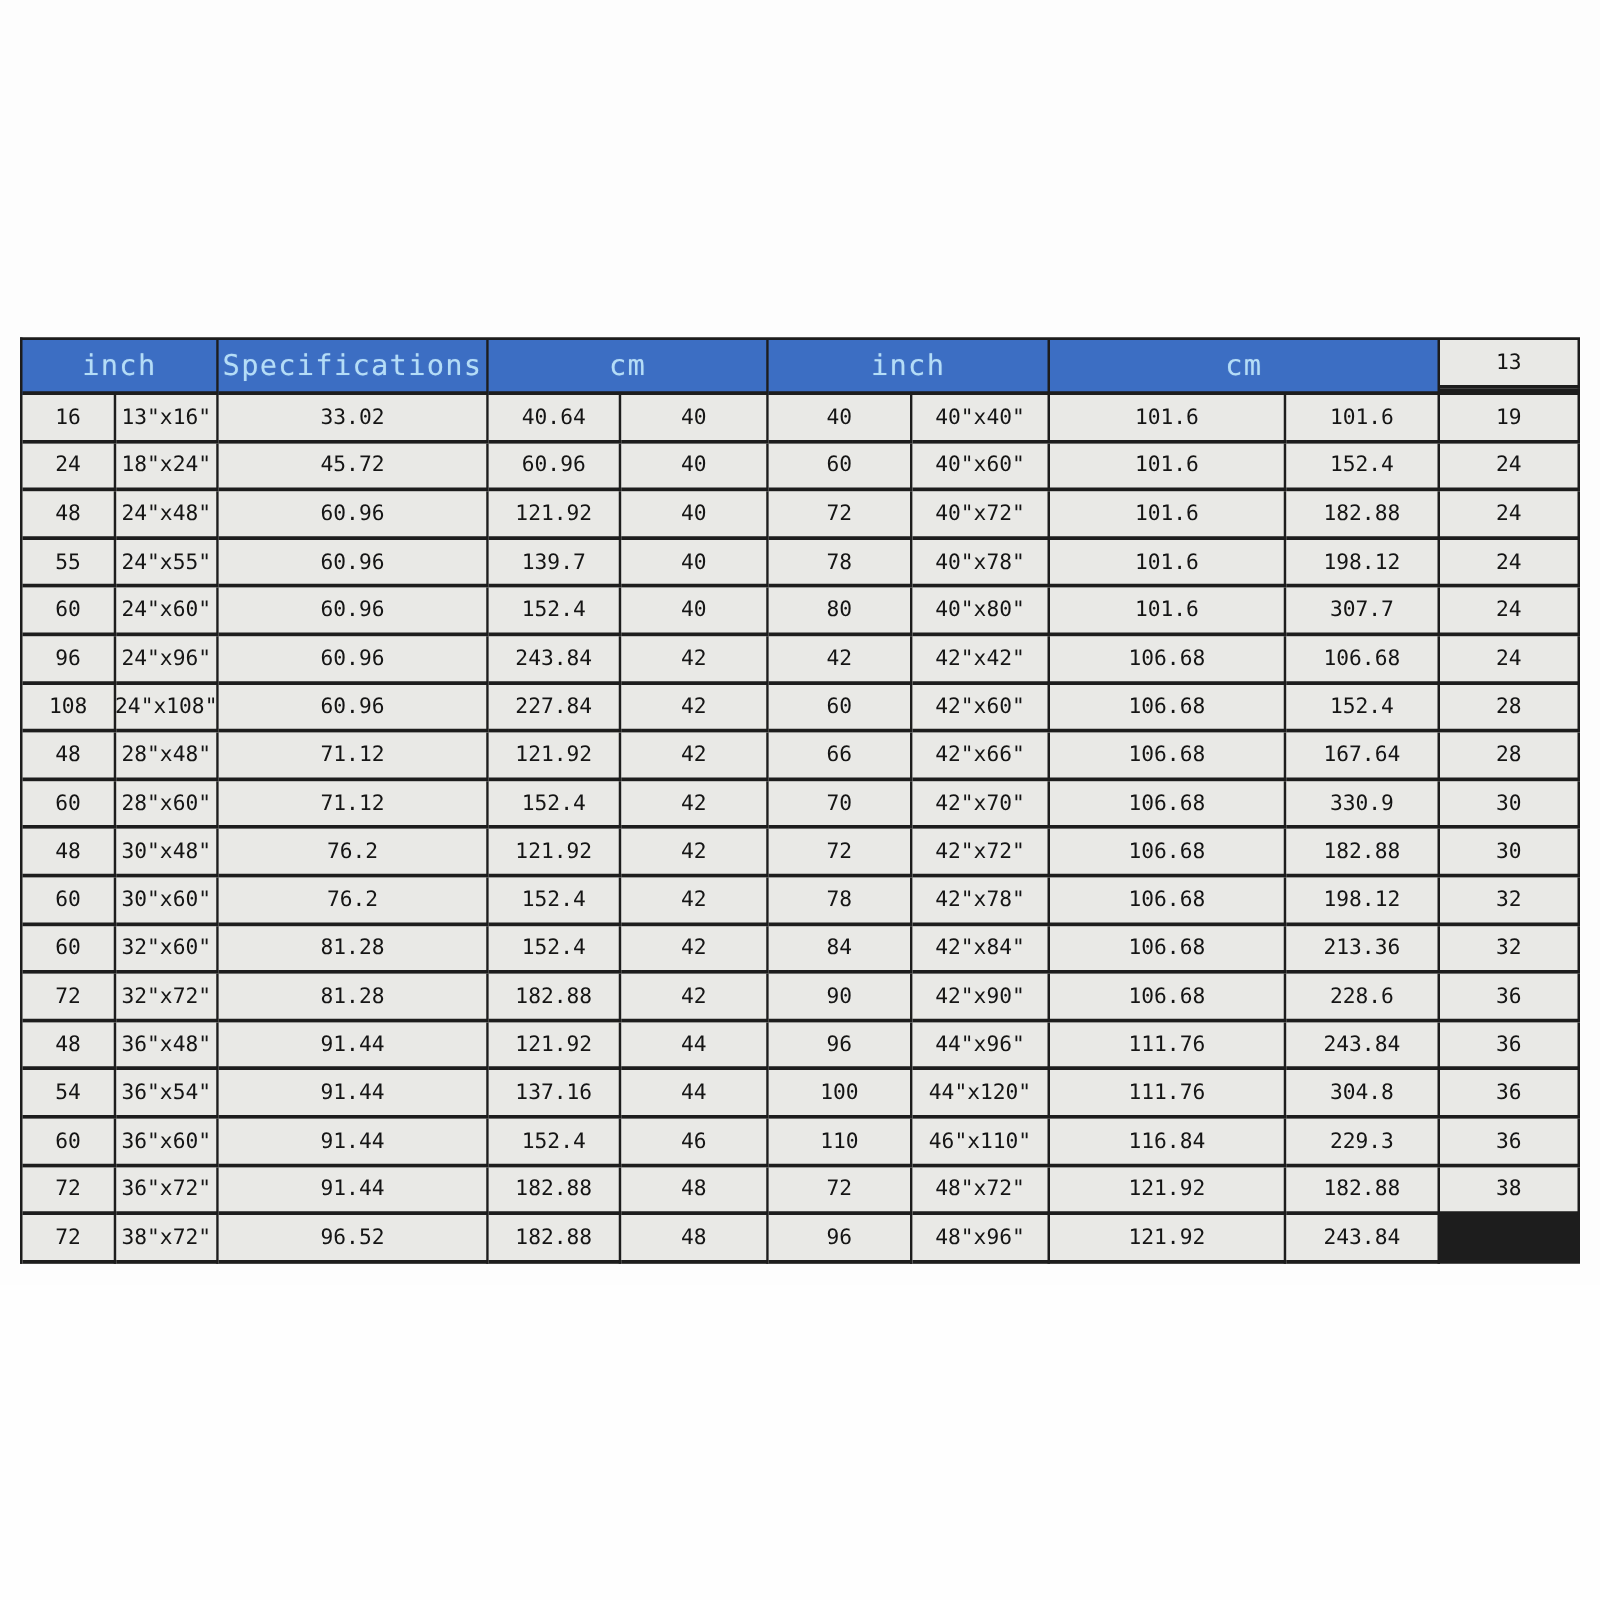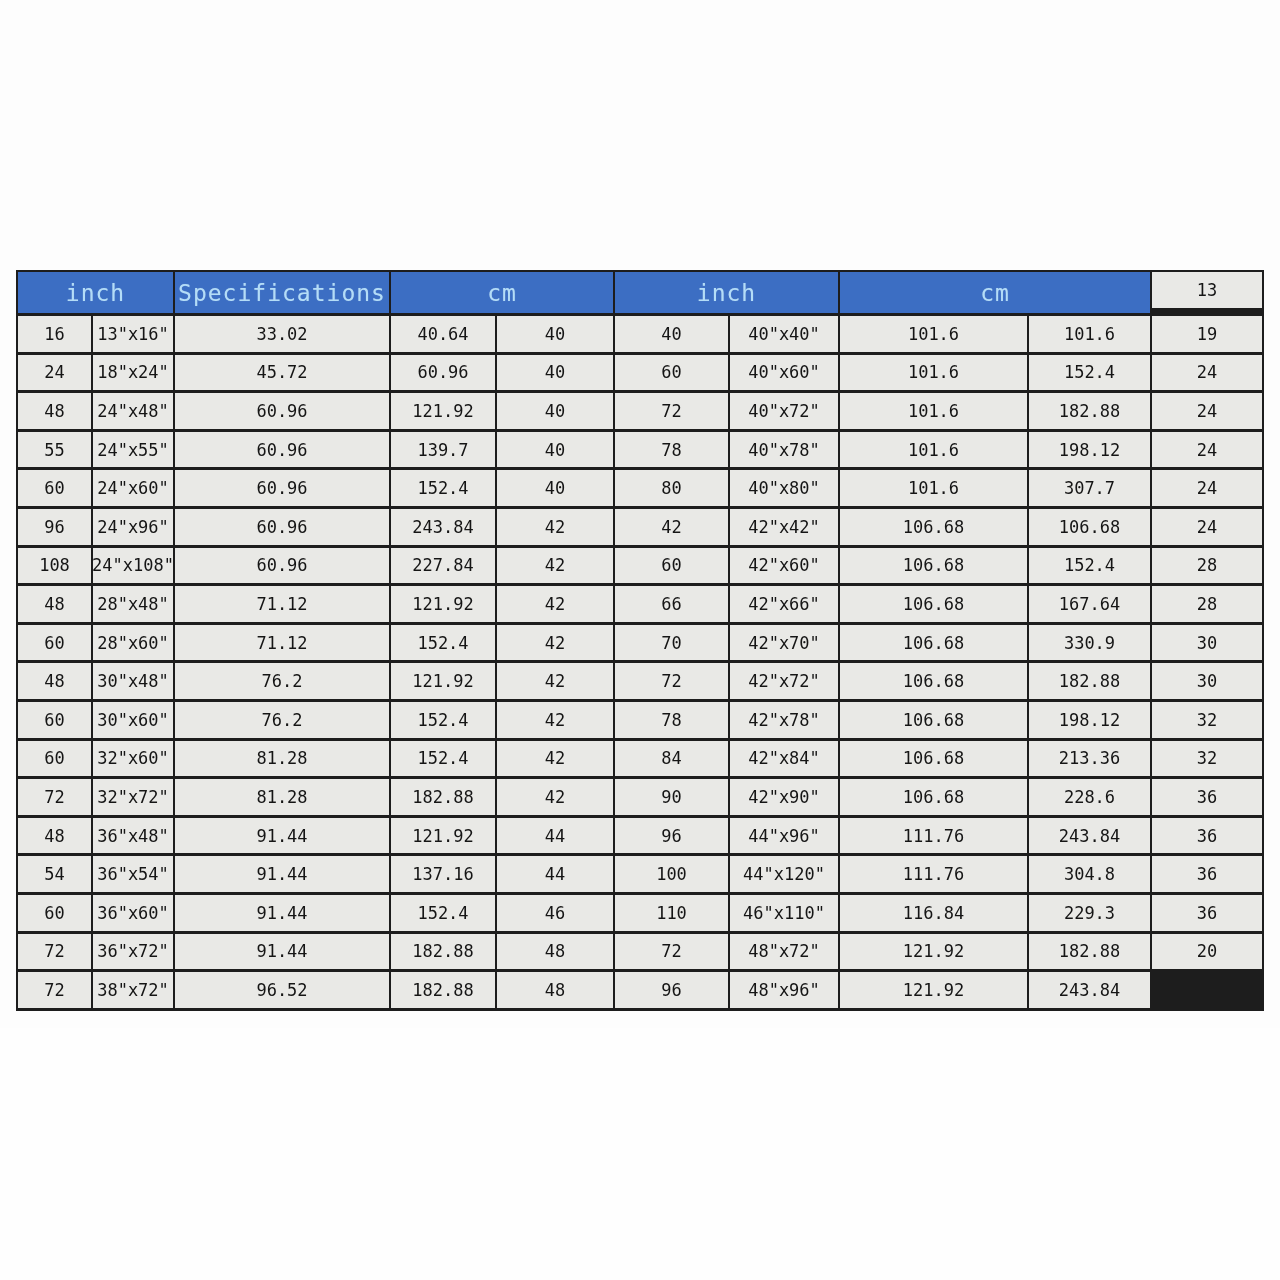--- a/index.html
+++ b/index.html
@@ -227,21 +227,21 @@
       <div class="td">36</div>
       <div class="td">72</div>
       <div class="td">36"x72"</div>
       <div class="td">91.44</div>
       <div class="td">182.88</div>
       <div class="td">48</div>
       <div class="td">72</div>
       <div class="td">48"x72"</div>
       <div class="td">121.92</div>
       <div class="td">182.88</div>
-      <div class="td">20</div>
+      <div class="td">38</div>
       <div class="td">72</div>
       <div class="td">38"x72"</div>
       <div class="td">96.52</div>
       <div class="td">182.88</div>
       <div class="td">48</div>
       <div class="td">96</div>
       <div class="td">48"x96"</div>
       <div class="td">121.92</div>
       <div class="td">243.84</div>
     </div>

